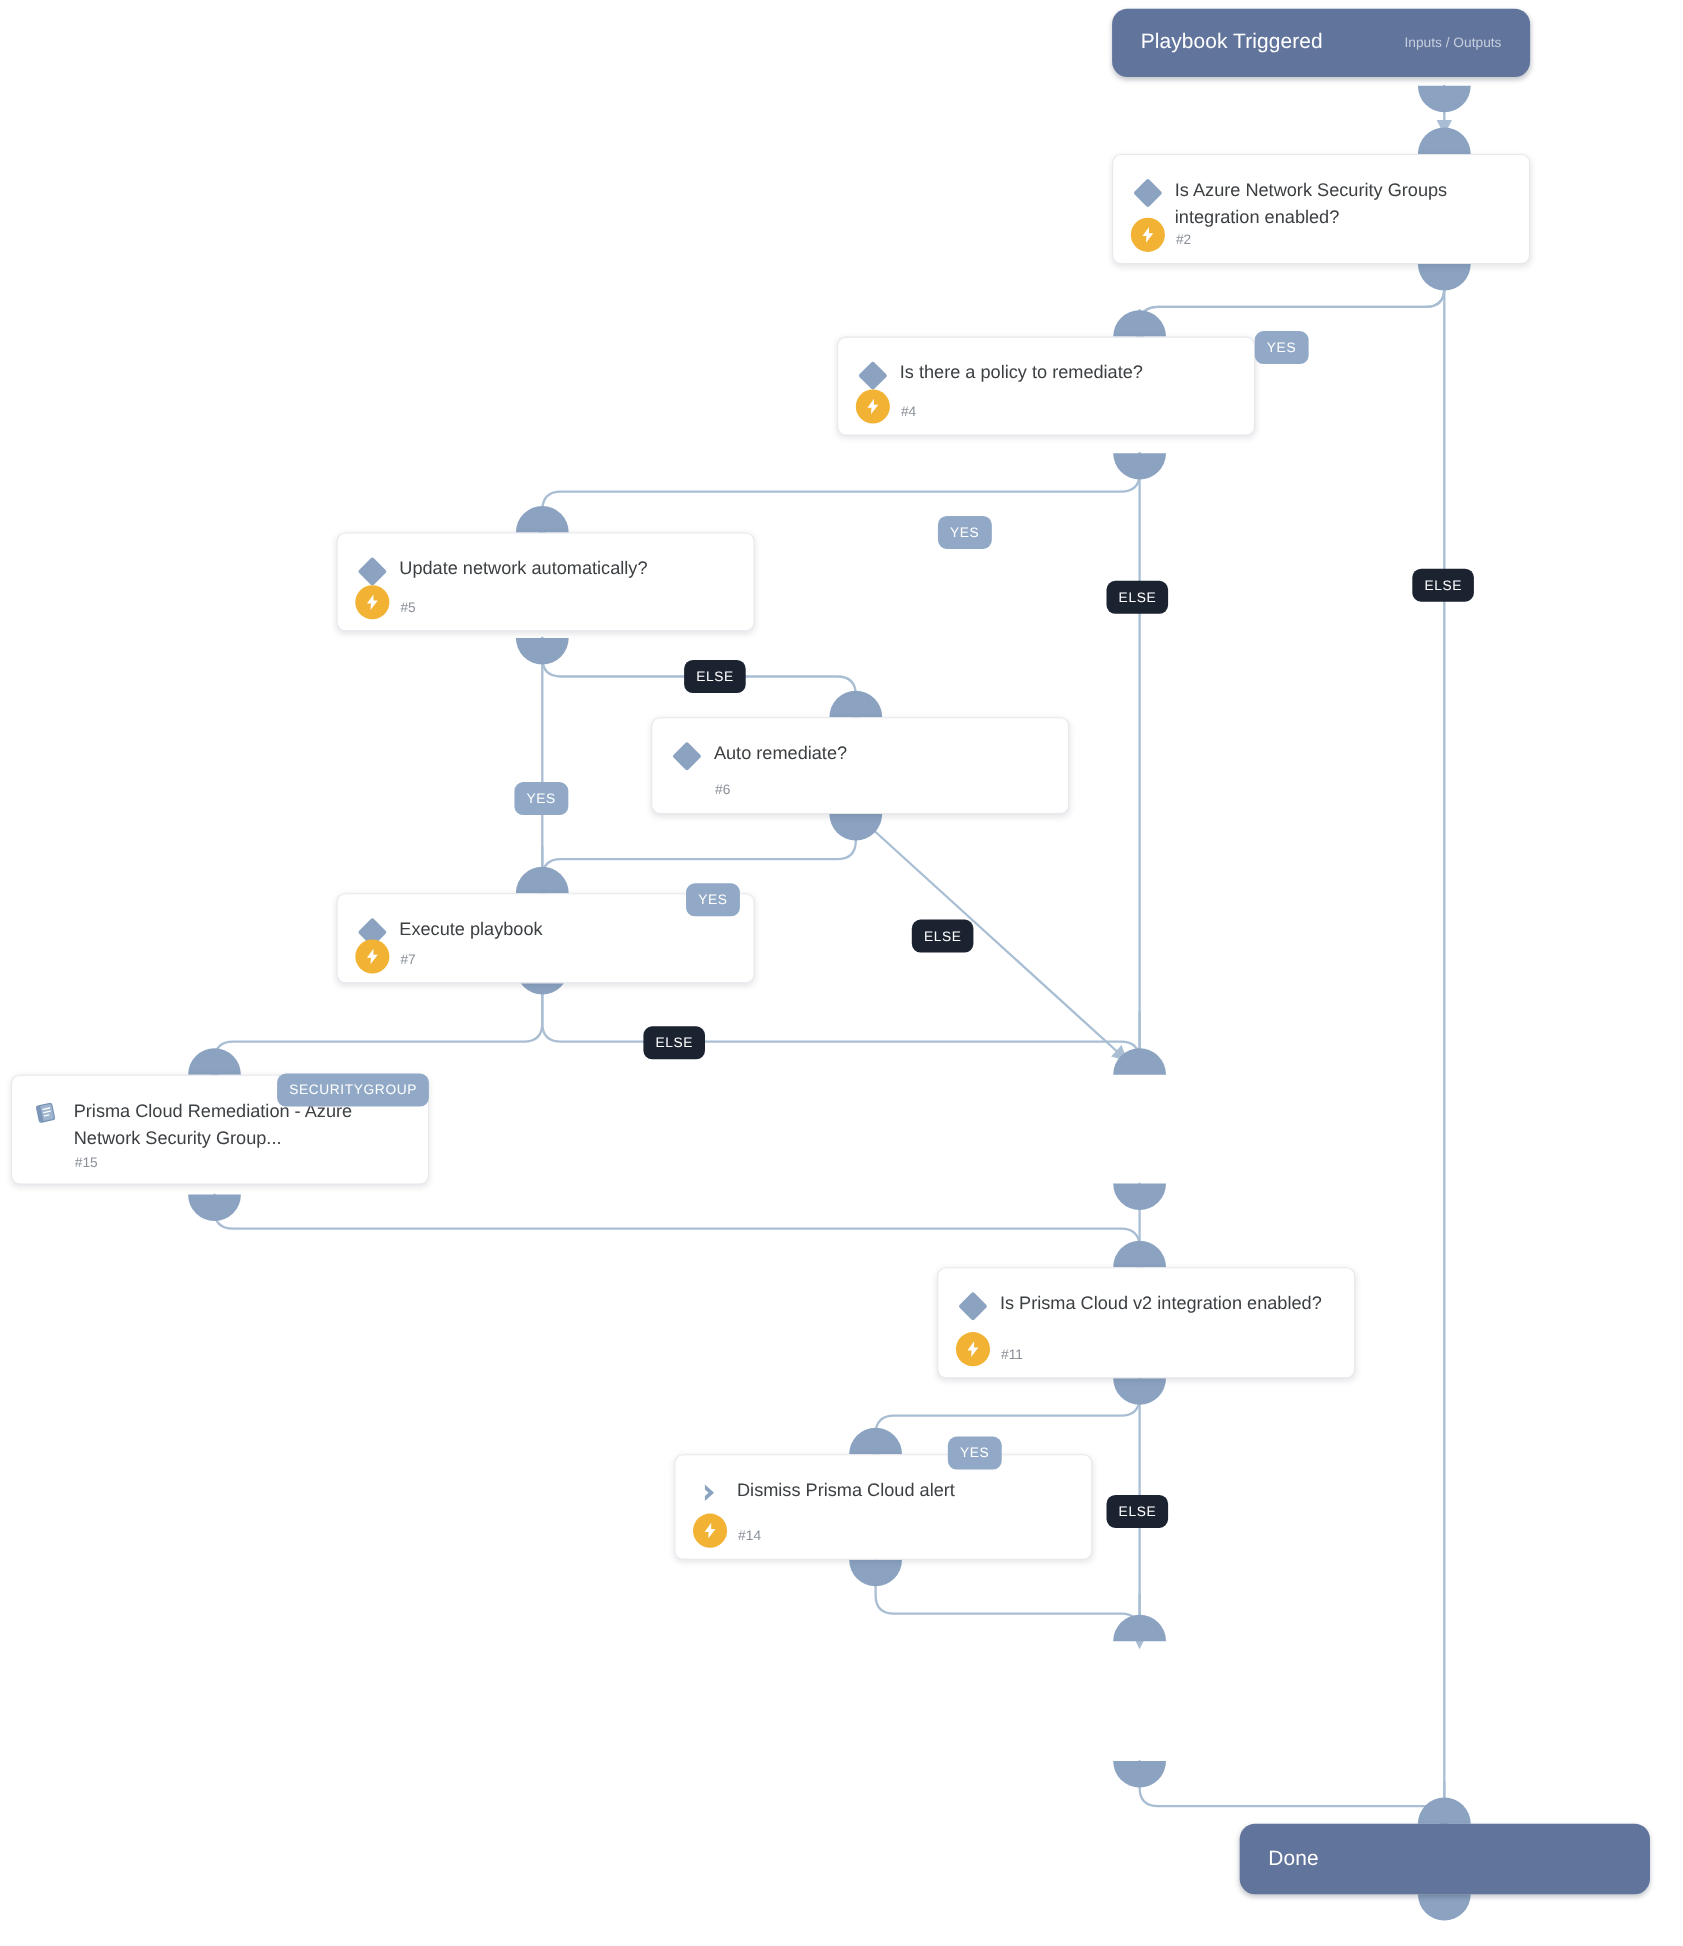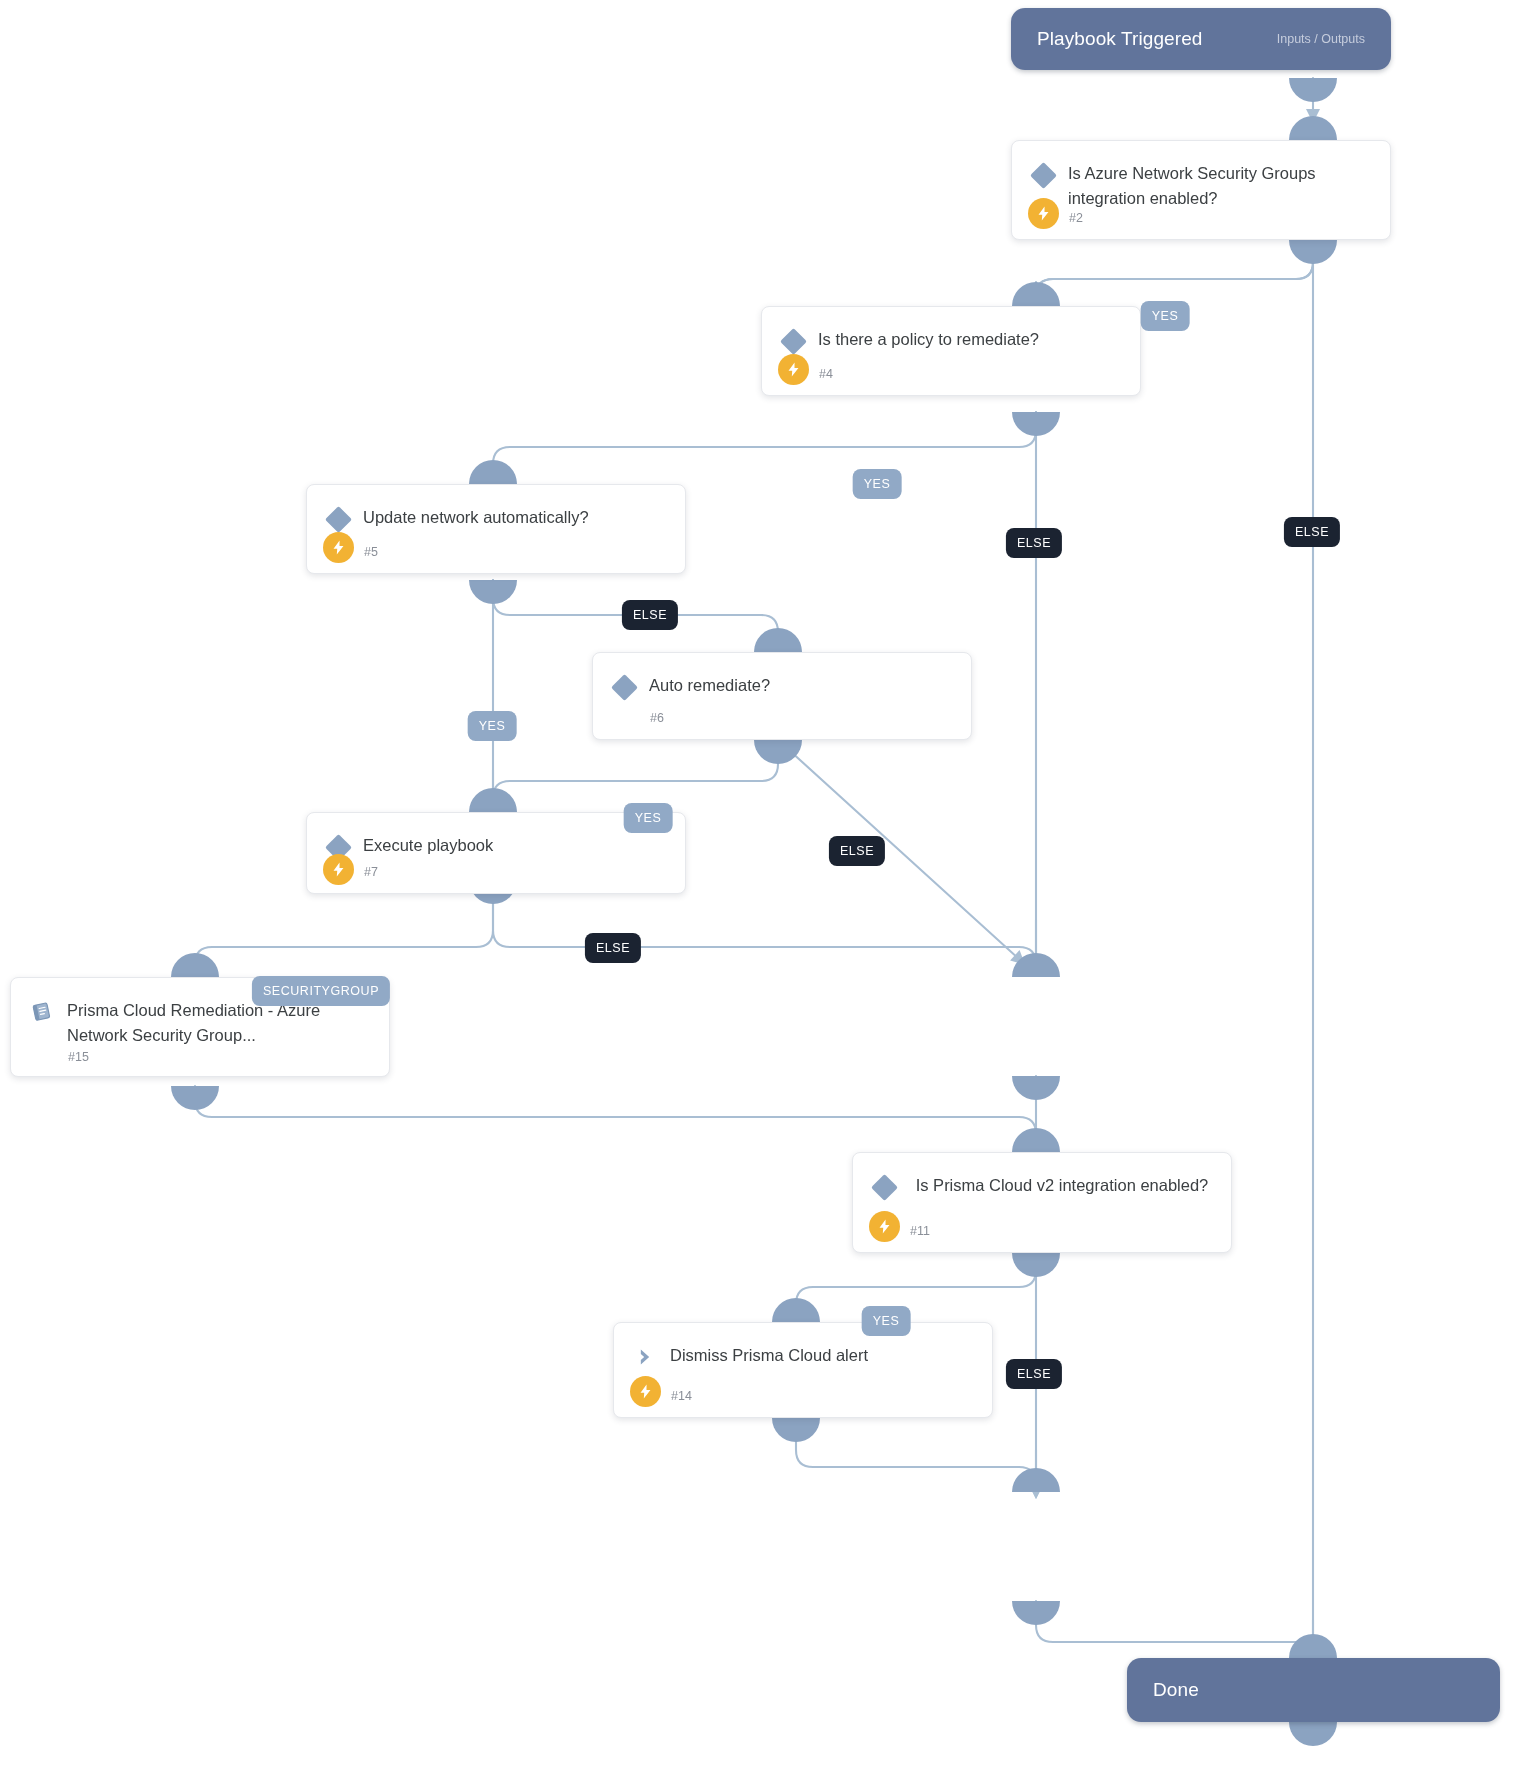--- a/index.html
+++ b/index.html
@@ -296,21 +296,21 @@
           <rect x="4.5" y="4" width="3.6" height="15" fill="#7b96b6"></rect>
           <path d="M10 8 h6 M10 11 h6 M10 14 h4" stroke="#ffffff" stroke-width="1.2" stroke-linecap="round"></path>
         </g>
       </svg>
     </span>
     <span class="card-title">Prisma Cloud Remediation - Azure Network Security Group...</span>
     <span class="card-id" style="bottom:12px;">#15</span>
   </div>
 
 
-  <div class="card" style="left:852px; top:1152px; width:380px; height:101px;text-align:center;">
+  <div class="card" style="left:852px; top:1152px; width:380px; height:101px;">
     <span class="card-icon">
       <span class="diamond"></span>
     </span>
     <span class="card-title">Is Prisma Cloud v2 integration enabled?</span>
     <span class="bolt">
       <svg width="17" height="17" viewBox="0 0 24 24" aria-hidden="true">
         <path d="M13.5 2 L5 13.6 h5.2 L9.6 22 L19 9.9 h-5.6 z" fill="#ffffff"></path>
       </svg>
     </span>
     <span class="card-id">#11</span>

